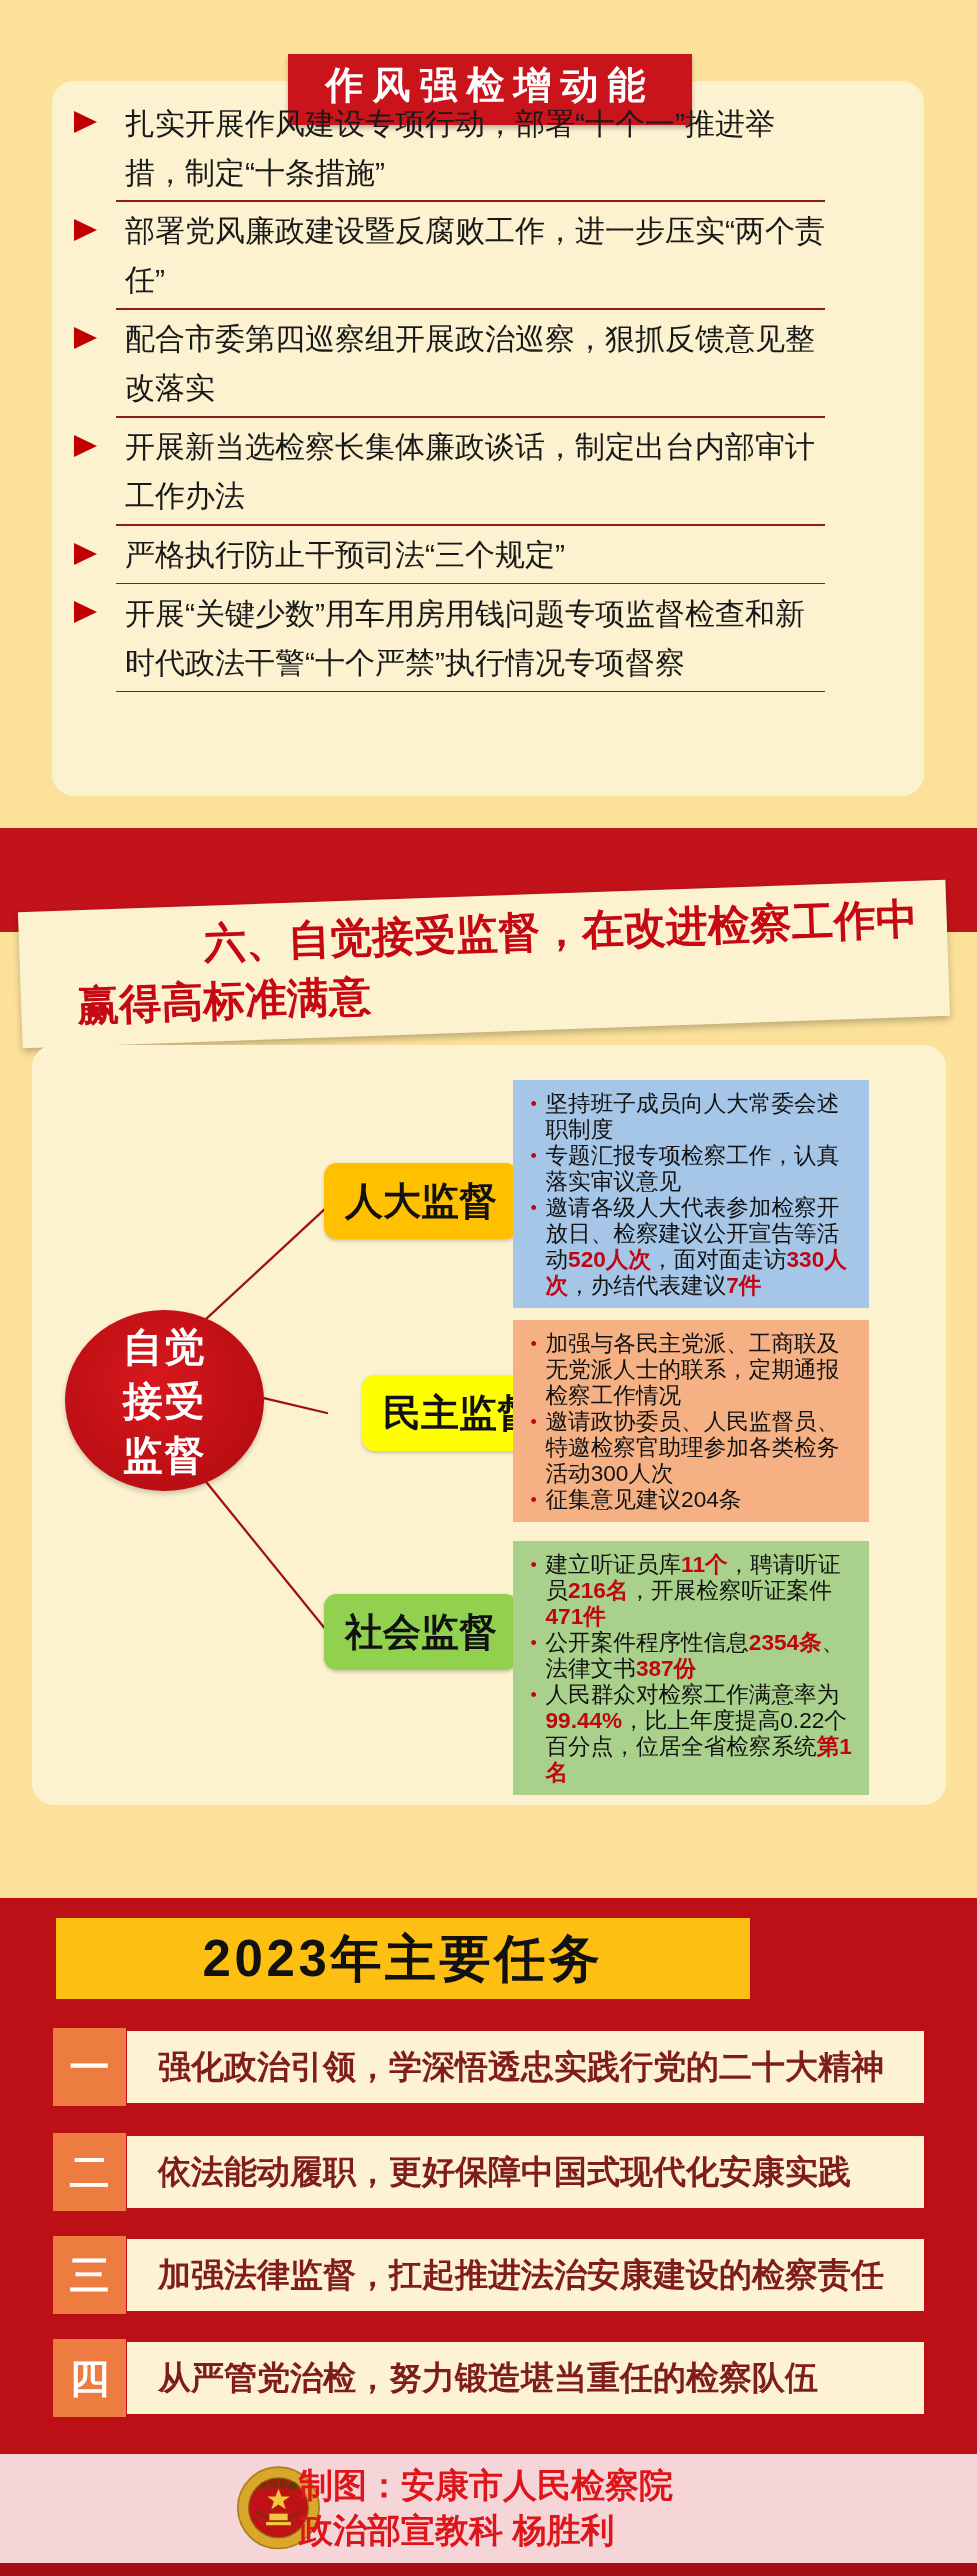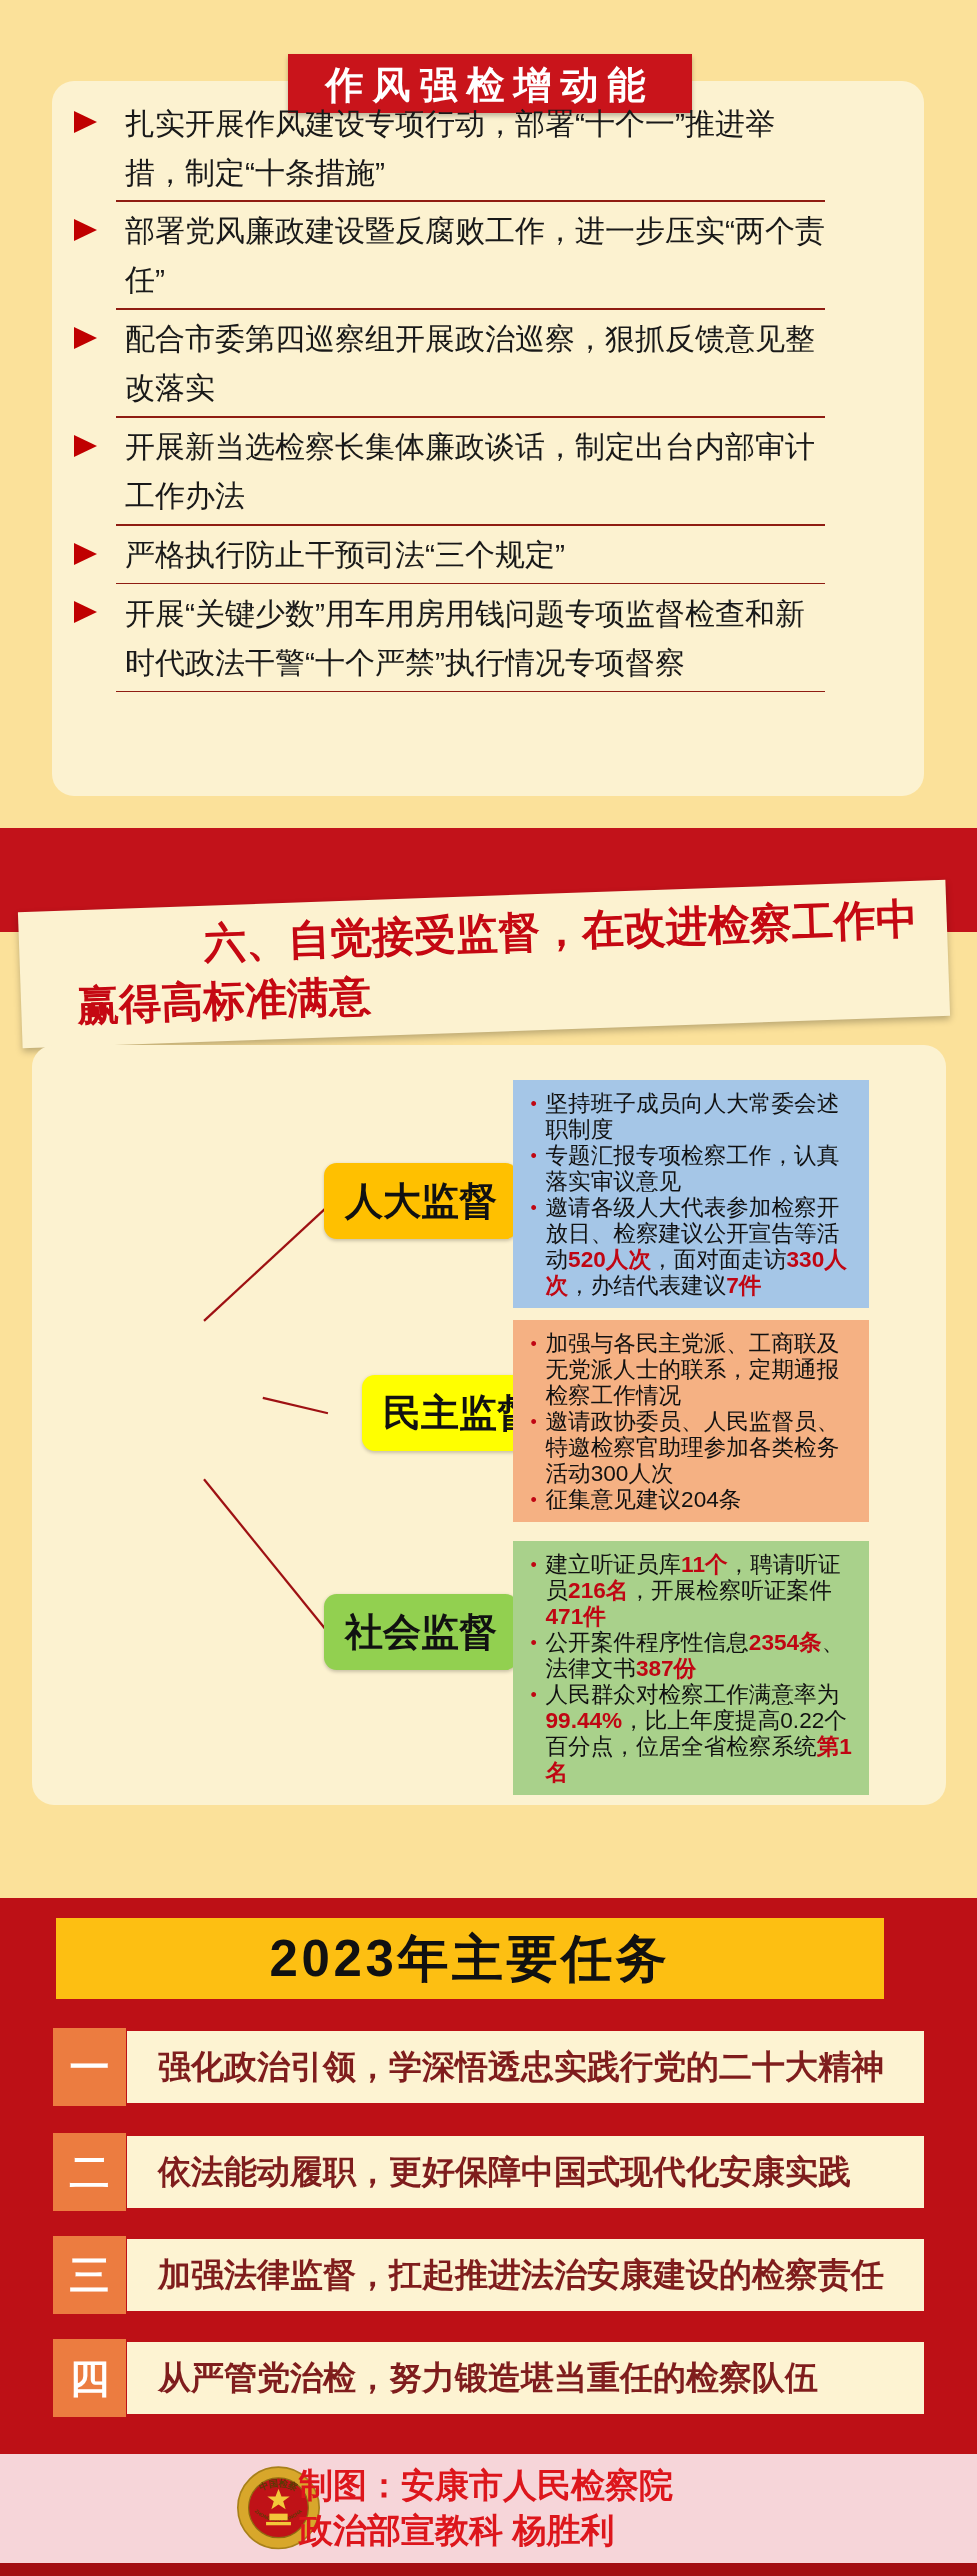--- a/index.html
+++ b/index.html
@@ -2,21 +2,21 @@
 <html style="font-size:14.5px"><head>
 <meta charset="utf-8">
 <style>
   html,body{margin:0;padding:0;background:#fbe19a;}
   #root{position:relative;width:977px;height:2576px;background:#fbe19a;overflow:hidden;
         font-family:"Liberation Sans","DejaVu Sans",sans-serif;}
 
   
   .panel{position:absolute;background:#fcf2d0;border-radius:22px;}
   #panel1{left:52px;top:81px;width:872px;height:715px;}
-  #banner1{position:absolute;left:288px;top:54px;width:404px;height:59px;background:#c9141b;
+  #banner1{position:absolute;left:288px;top:54px;width:404px;height:71px;background:#c9141b;
            color:#ffffff;font-size:38px;font-weight:bold;letter-spacing:9px;text-align:center;
            line-height:63px;box-shadow:0 2.7px 4.5px rgba(0,0,0,.25);}
   #conduct-list{position:absolute;left:74px;top:94px;width:751px;list-style:none;margin:0;padding:0;}
   li.bullet{position:relative;padding:4.5px 0 5.4px 51px;font-size:30px;line-height:49px;
             color:#191919;font-weight:500;}
   li.bullet::after{content:"";position:absolute;left:42px;right:0;bottom:0;height:1.8px;background:#8f1d12;}
   .arrow{position:absolute;left:0;top:17px;width:0;height:0;
          border-left:23.5px solid #c00000;border-top:11.8px solid transparent;border-bottom:11.8px solid transparent;}
 
   
@@ -39,21 +39,21 @@
                 display:flex;align-items:center;justify-content:center;
                 font-size:38px;font-weight:bold;color:#111111;box-shadow:0 1.8px 3.6px rgba(0,0,0,.2);}
   .branch-box{position:absolute;left:481px;width:356px;padding:11px 11px 9px 9px;box-sizing:border-box;}
   .point{display:flex;align-items:flex-start;font-size:22.6px;line-height:26px;color:#111111;}
   .point .dot{width:23.5px;flex:none;color:#c00613;text-align:center;font-size:18px;line-height:26px;}
   .point .txt{flex:1;}
   .em{color:#c00613;font-weight:bold;}
 
   
   #section-tasks{position:absolute;left:0;top:1898px;width:977px;height:556px;background:#bd1016;}
-  #tasks-title{position:absolute;left:56px;top:20px;width:828px;height:81px;background:#fdbf12;
+  #tasks-title{position:absolute;left:56px;top:20px;width:694px;height:81px;background:#fdbf12;
                color:#111111;font-size:51px;font-weight:bold;text-align:center;line-height:81px;letter-spacing:3.6px;}
   .task-row{position:absolute;left:0;width:977px;height:72px;}
   .task-tab{position:absolute;left:53px;top:-2.7px;width:73px;height:78px;background:#ec7c40;
             color:#ffffff;font-size:40px;font-weight:bold;display:flex;align-items:center;justify-content:center;}
   .task-bar{position:absolute;left:127px;top:0;width:797px;height:72px;background:#fdf3d2;
             color:#7f1d1d;font-size:33px;font-weight:bold;line-height:72px;padding-left:31px;
             box-sizing:border-box;white-space:nowrap;}
 
   
   #footer{position:absolute;left:0;top:2454px;width:977px;height:109px;background:#f6d5d9;}
@@ -83,20 +83,25 @@
     <p class="l1">六、自觉接受监督，在改进检察工作中</p>
     <p class="l2">赢得高标准满意</p>
   </div>
 
   <div id="panel2" class="panel">
     <svg id="connectors" viewBox="0 0 1010 840" width="914" height="760">
       <line x1="190" y1="305" x2="327" y2="178" stroke="#9e1113" stroke-width="2.5"></line>
       <line x1="255" y1="390" x2="327" y2="407" stroke="#9e1113" stroke-width="2.5"></line>
       <line x1="190" y1="480" x2="327" y2="649" stroke="#9e1113" stroke-width="2.5"></line>
     </svg>
+    <div id="circle">
+      <div>自觉</div>
+      <div>接受</div>
+      <div>监督</div>
+    </div>
 
   <div class="branch-label" style="top: 118px; background: rgb(255, 192, 0);">人大监督</div>
       <div class="branch-box" style="top: 35px; background: rgb(165, 198, 231);">
         <div class="point">
           <span class="dot">•</span>
           <span class="txt"><span>坚持班子成员向人大常委会述职制度</span></span>
         </div>
         <div class="point">
           <span class="dot">•</span>
           <span class="txt"><span>专题汇报专项检察工作，认真落实审议意见</span></span>

